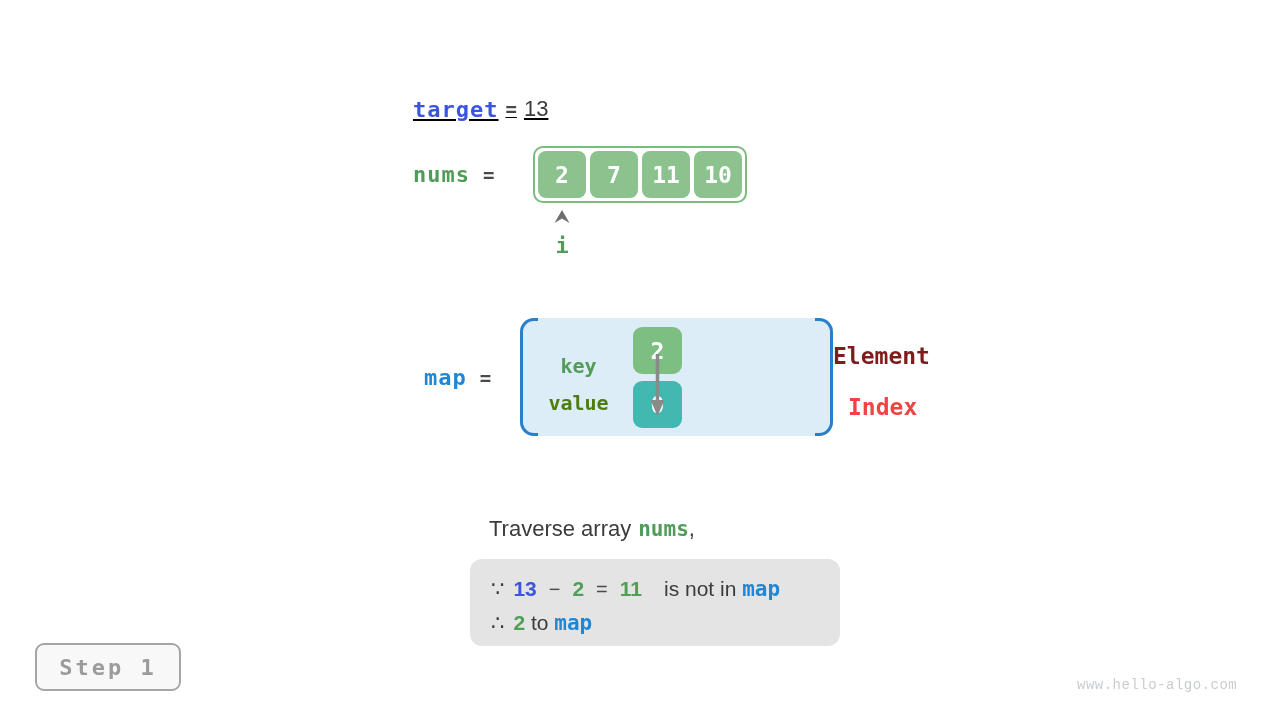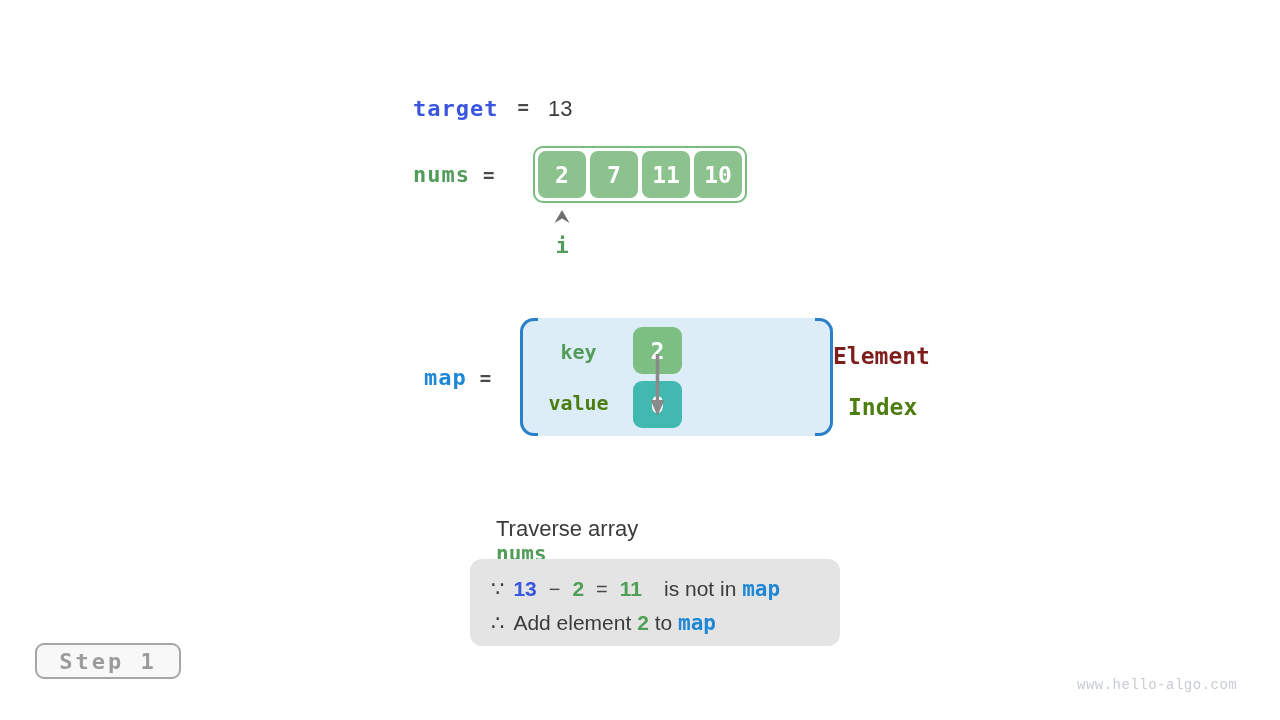--- a/index.html
+++ b/index.html
@@ -5,21 +5,21 @@
   * { margin:0; padding:0; box-sizing:border-box; }
   html,body { background:#ffffff; }
   #stage {
     position:relative; width:1280px; height:720px;
     background:#ffffff; overflow:hidden;
     font-family:"Liberation Sans", sans-serif;
   }
   .mono { font-family:"DejaVu Sans Mono", monospace; font-weight:bold; }
 
   
-  #target-row { position:absolute; left:413px; top:96px; display:flex; align-items:flex-start; gap:19px; }
+  #target-row { position:absolute; left:413px; top:96px; display:flex; align-items:center; gap:7px;text-decoration:underline; }
   .kw-target { font-size:22px; letter-spacing:1px; color:#3A55DE; }
   .eq { font-family:"DejaVu Sans Mono", monospace; font-weight:bold; font-size:19px; color:#4A4A4A; }
   .plain-num { font-size:22px; color:#3B3B3B; }
 
   
   #nums-label-row { position:absolute; left:413px; top:162px; display:flex; align-items:baseline; gap:13px; }
   .kw-nums { font-size:22px; letter-spacing:1px; color:#519C58; }
 
   #nums-box {
     position:absolute; left:533px; top:146px;
@@ -40,51 +40,51 @@
   #map-label-row { position:absolute; left:424px; top:365px; display:flex; align-items:baseline; gap:13px; }
   .kw-map { font-size:22px; letter-spacing:1px; color:#1E87D6; }
 
   #map-box { position:absolute; left:520px; top:318px; width:313px; height:118px;
              background:#DCEDF7; border-radius:14px; }
   .bracket { position:absolute; top:0; bottom:0; width:18px; }
   .bracket.left  { left:0;  border:3px solid #2980C8; border-right:none; border-radius:14px 0 0 14px; }
   .bracket.right { right:0; border:3px solid #2980C8; border-left:none;  border-radius:0 14px 14px 0; }
 
   .map-row-label { position:absolute; left:18px; width:81px; text-align:center; font-size:20px; }
-  #key-label   { top:22px; color:#519C58; }
+  #key-label   { top:36px; color:#519C58; }
   #value-label { top:73px; color:#4d7c0f; }
 
   .map-cell { position:absolute; left:113px; width:49px; height:47px; border-radius:9px;
               color:#ffffff; font-family:"DejaVu Sans Mono", monospace; font-weight:bold; font-size:23px;
               display:flex; align-items:center; justify-content:center; }
   #key-cell   { top:9px;  background:#7DBE82; }
   #value-cell { top:63px; background:#41B9B0; }
   #kv-arrow { position:absolute; left:125px; top:34px; width:25px; height:68px; }
 
   #element-label { position:absolute; left:833px; top:343px; font-size:23px; color:#7f1d1d; }
-  #index-label   { position:absolute; left:848px; top:394px; font-size:23px; color:#4d7c0f; }
+  #index-label   { position:absolute; left:848px; top:394px; font-size:23px; color:#ef4444; }
 
   
   #caption { position:absolute; left:489px; top:516px; display:flex; align-items:baseline;
-             font-size:22px; color:#3B3B3B;flex-direction:column; }
+             font-size:22px; color:#3B3B3B; }
   #caption .code-green { font-size:21px; color:#519C58; margin-left:7px; }
 
   #note-box { position:absolute; left:470px; top:559px; width:370px; height:87px;
               background:#E4E4E4; border-radius:12px; padding:13px 0 0 21px;
               font-size:21px; color:#3B3B3B; }
   .note-line { display:flex; align-items:baseline; line-height:33px; white-space:pre; }
   .note-sym { margin-right:9px; }
   .num-blue  { font-weight:bold; color:#3A55DE; }
   .num-green { font-weight:bold; color:#4F9F57; }
   .note-op { font-size:20px; color:#4A4A4A; margin:0 12px; }
   .code-map { font-family:"DejaVu Sans Mono", monospace; font-weight:bold; font-size:21px; color:#1E87D6; }
   .gap-l { margin-left:22px; }
 
   
-  #step-button { position:absolute; left:35px; top:643px; width:146px; height:36px;
+  #step-button { position:absolute; left:35px; top:643px; width:146px; height:48px;
                  background:#F8F8F8; border:2px solid #A6A6A6; border-radius:9px;
                  display:flex; align-items:center; justify-content:center;
                  font-family:"DejaVu Sans Mono", monospace; font-weight:bold;
                  font-size:22px; letter-spacing:3px; color:#9B9B9B; cursor:pointer; }
   #watermark { position:absolute; left:1077px; top:677px;
                font-family:Liberation Mono, monospace; font-size:14px;
                letter-spacing:0.5px; color:#C9CDD1; }
 </style>
 </head>
 <body>
@@ -150,21 +150,20 @@
       <span class="num-blue">13</span>
       <span class="note-op">−</span>
       <span class="num-green">2</span>
       <span class="note-op">=</span>
       <span class="num-green">11</span>
       <span class="gap-l">is not in </span>
       <span class="code-map">map</span>
     </div>
     <div class="note-line">
       <span class="note-sym">∴</span>
-      <span>Add element </span>
       <span class="num-green">2</span>
       <span> to </span>
       <span class="code-map">map</span>
     </div>
   </div>
 
   <div id="step-button">Step 1</div>
 
   <div id="watermark">www.hello-algo.com</div>
 

